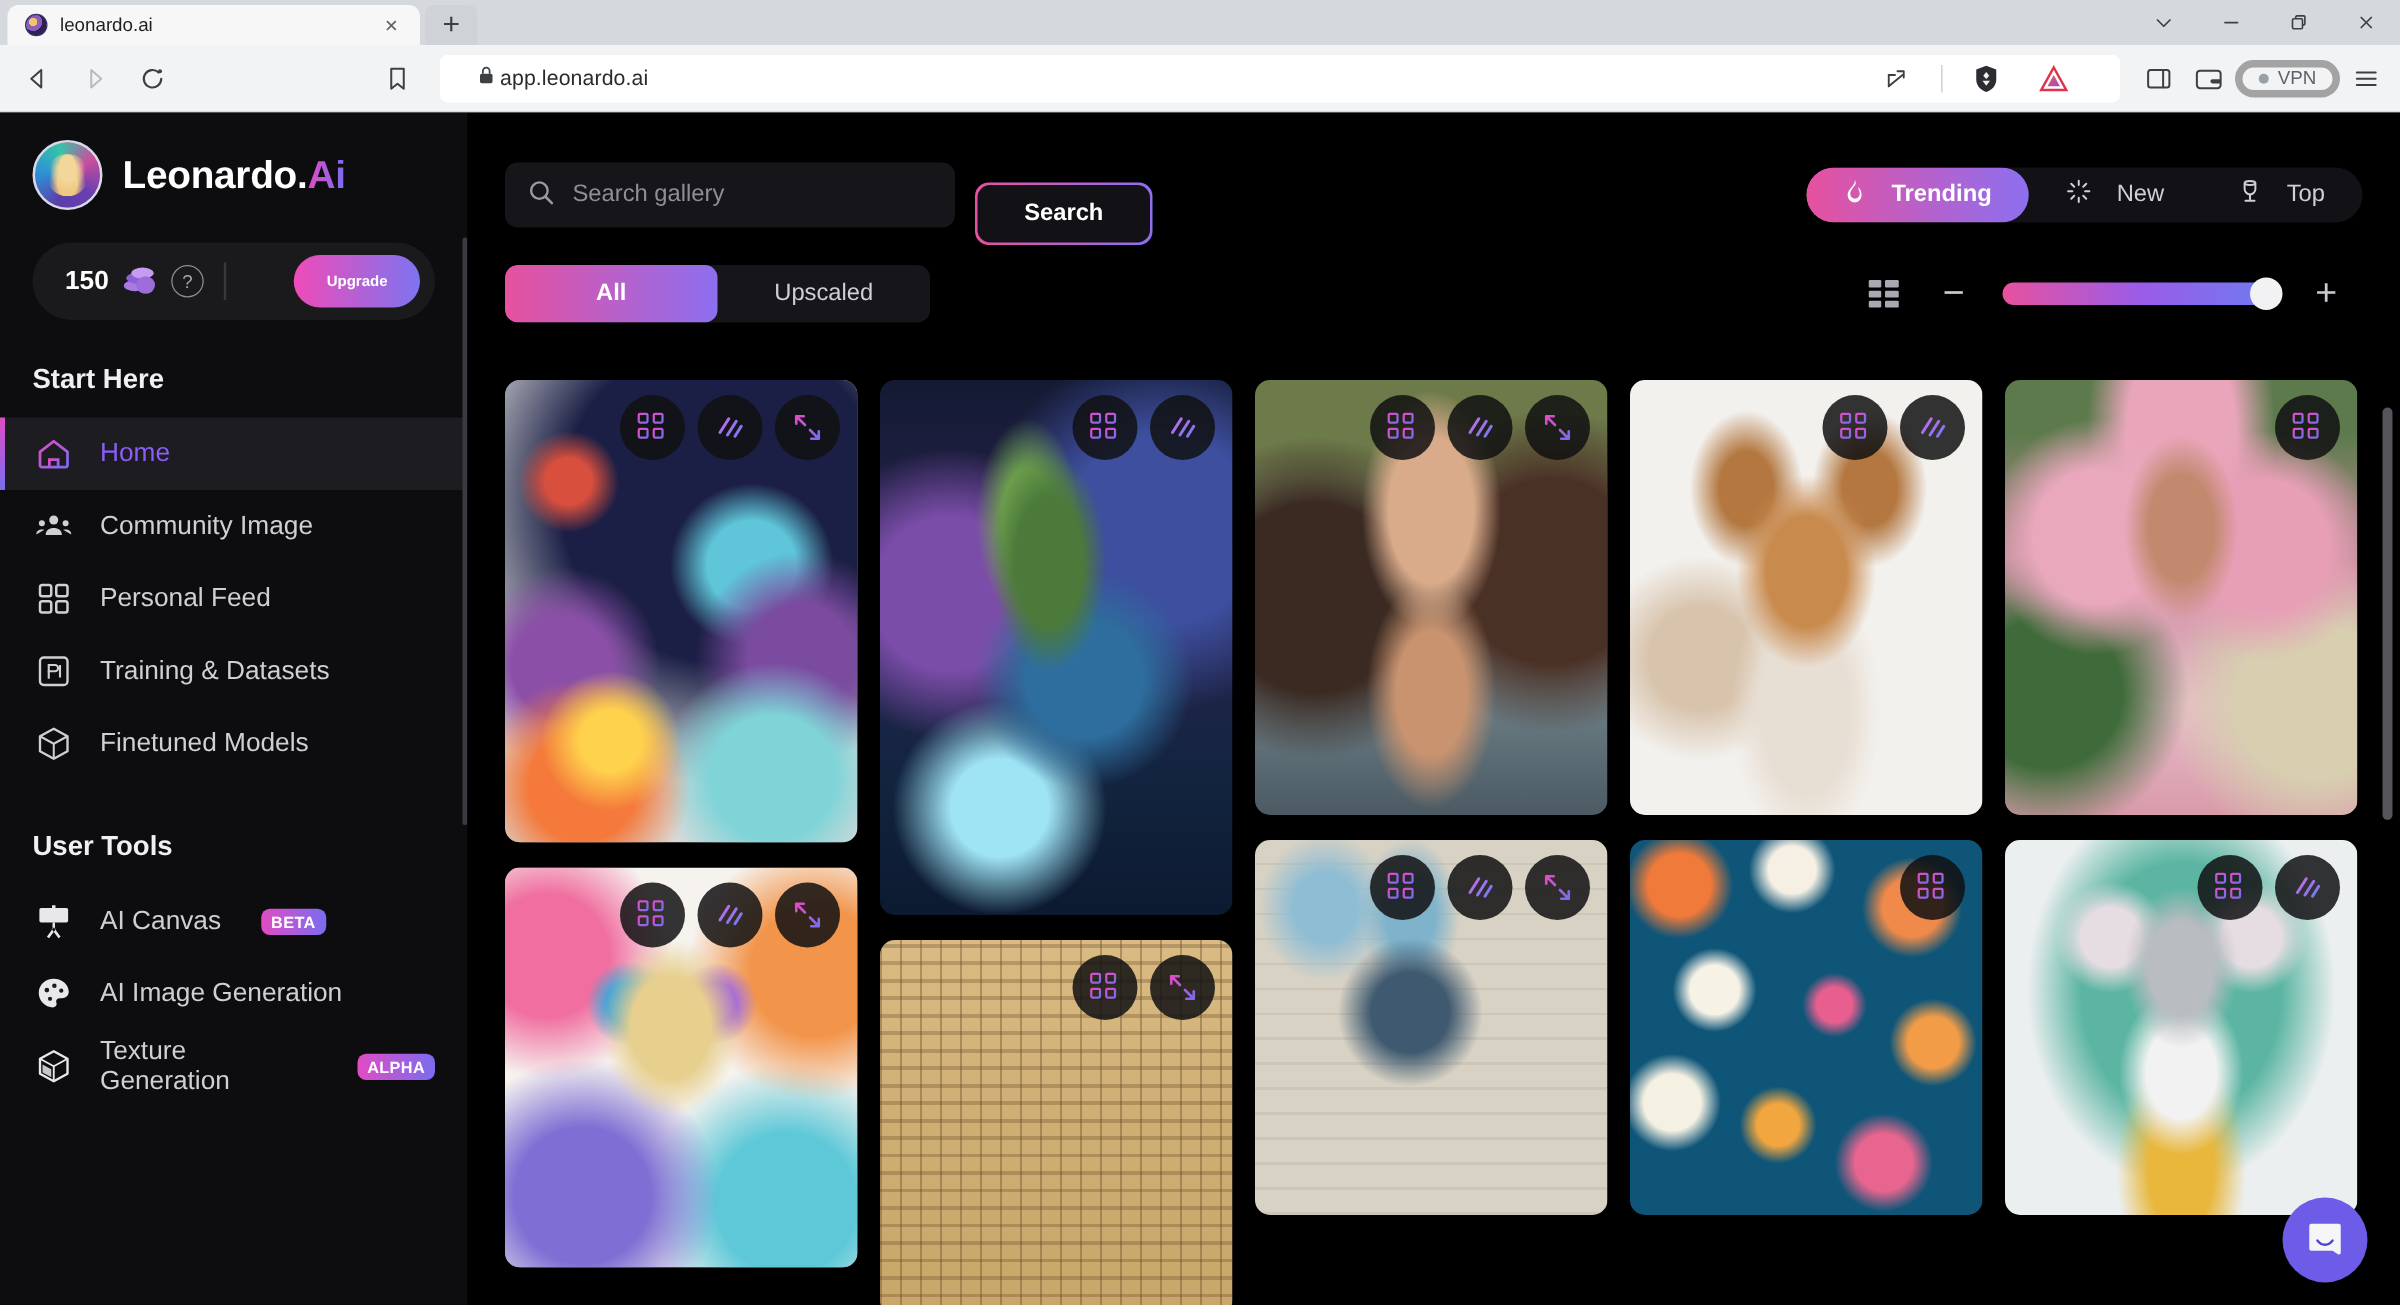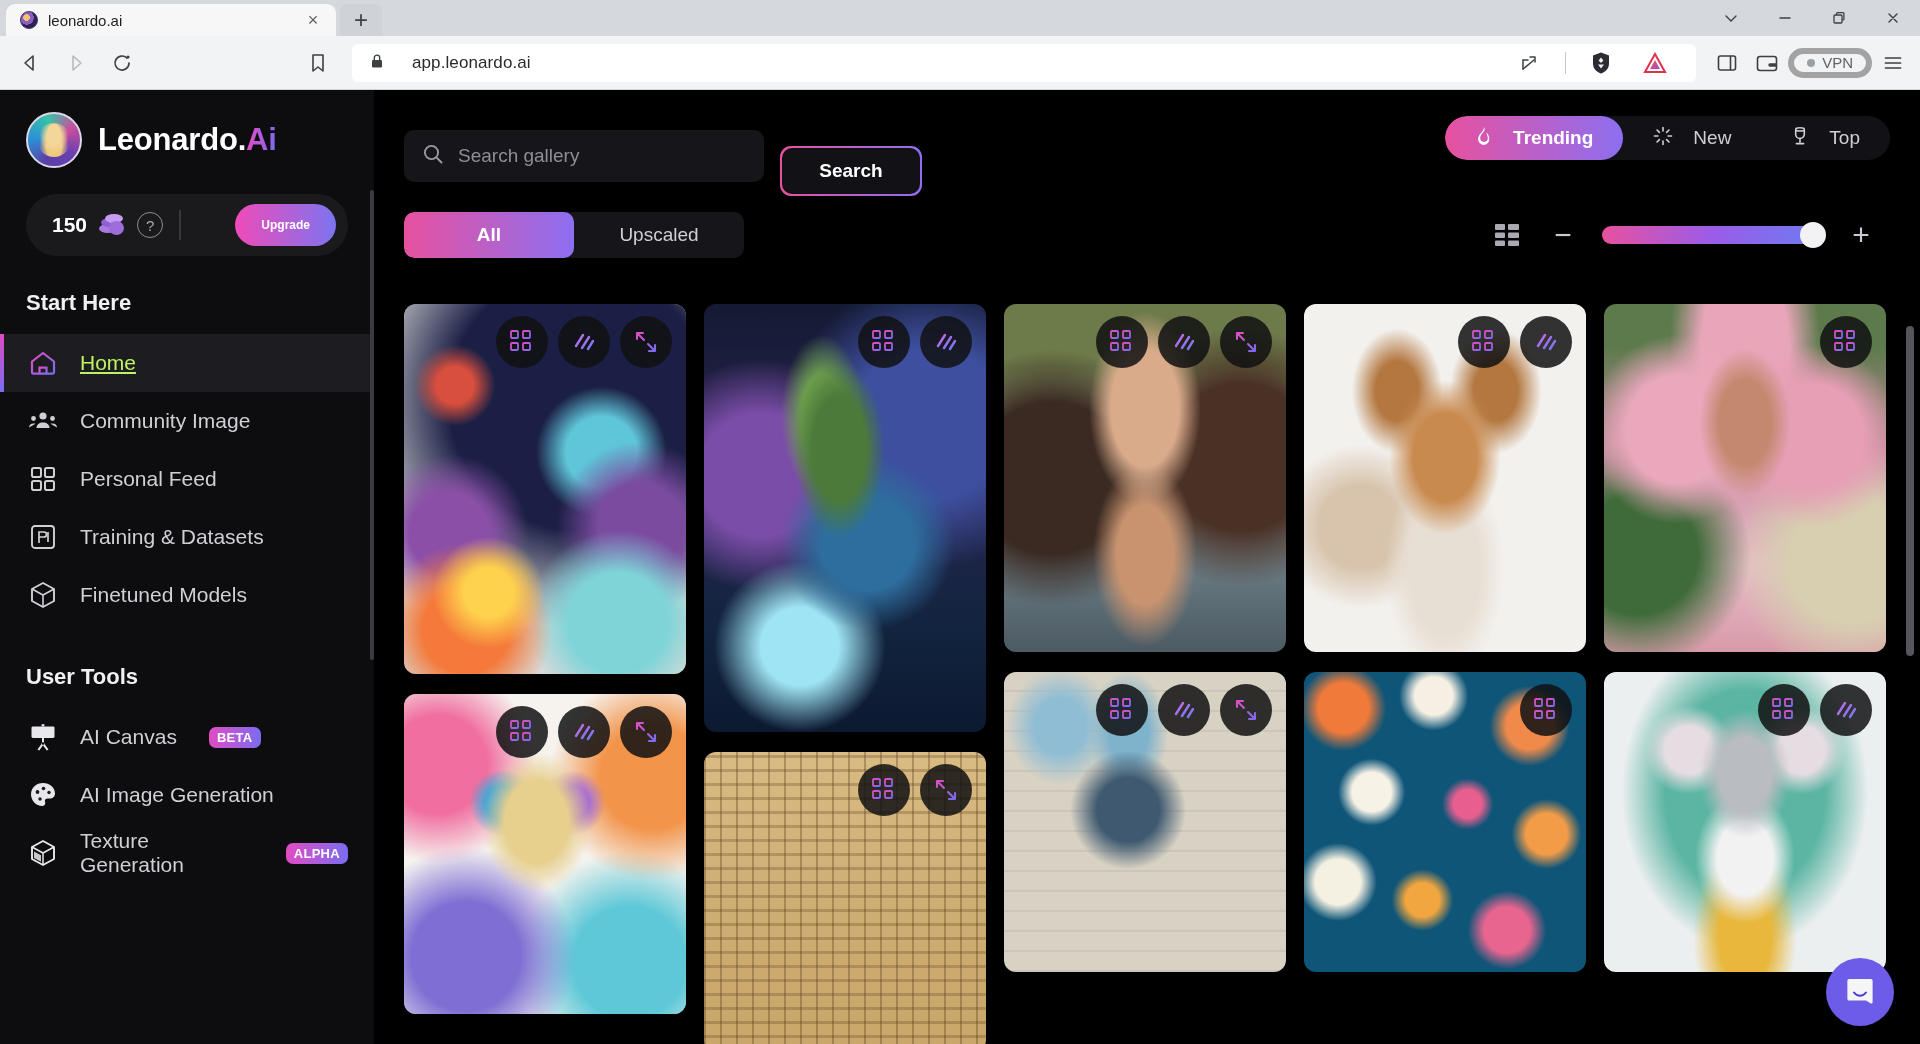--- a/index.html
+++ b/index.html
@@ -34,21 +34,21 @@
   .wc svg { display:block; }
 
   .toolbar {
     height: 54px; background:#f1f3f4; display:flex; align-items:center; gap:2px; padding: 0 8px;
     flex: 0 0 54px; border-bottom: 1px solid #cfd2d6;
   }
   .navbtn { width:44px; height:44px; display:flex; align-items:center; justify-content:center; color:#3c4043; border-radius:50%; }
   .navbtn.disabled { color:#b6bbc0; }
   .omnibox {
     flex:1; height:38px; background:#fff; border-radius:6px; display:flex; align-items:center;
-    gap:28px; padding: 0 18px; margin: 0 10px; position:relative;
+    gap:4px; padding: 0 30px; margin: 0 10px; position:relative;
   }
   .omnibox .url { font-size:17px; color:#2b2b2b; letter-spacing:0.1px;}
   .ob-right { margin-left:auto; display:flex; align-items:center; gap:16px; padding-right:4px;}
   .divider-v { width:1px; height:22px; background:#c3c7cb; }
   .tb-icon { width:38px; height:38px; display:flex; align-items:center; justify-content:center; color:#3c4043; border-radius:50%; }
   .vpn-pill {
     height:30px; border:6px solid #a3a3a3; border-radius:16px; display:flex; align-items:center; gap:7px;
     padding: 0 13px; color:#5f6368; font-size:15px;
   }
   .vpn-dot { width:8px; height:8px; border-radius:50%; background:#9aa0a6; }
@@ -96,35 +96,35 @@
     background: linear-gradient(90deg,#ef4bb8, #7d74f0); color:#fff; font-size:12px; font-weight:700;
     font-family:"Liberation Sans", sans-serif; display:flex; align-items:center;
   }
 
   .nav-section-title { font-size:22px; font-weight:700; color:#f0f0f2; padding: 0 26px; margin-bottom: 18px; }
   .nav-section-title.spaced { margin-top: 40px; }
   .nav-item {
     height:58px; display:flex; align-items:center; gap:20px; padding: 0 26px; position:relative;
     color:#cfcfd6; font-size:21px;
   }
-  .nav-item.active { background:#1d1d21; color:#bef264;text-decoration:underline; }
+  .nav-item.active { background:#1d1d21; color:#8b5cf6; }
   .nav-item.active::before { content:""; position:absolute; left:0; top:0; bottom:0; width:4px; background:linear-gradient(180deg,#e14cc4,#7a6cf0); }
   .nav-ico { width:34px; height:34px; flex:0 0 34px; display:flex; align-items:center; justify-content:center; }
   .nav-ico svg { display:block; }
   .badge {
     font-size:13px; font-weight:700; color:#fff; border-radius:7px; padding: 3px 8px;
     background: linear-gradient(90deg,#e14cc4,#7a6cf0); margin-left:12px; letter-spacing:0.3px;
   }
   .sb-scroll { position:absolute; left:370px; top:100px; width:4px; height:470px; background:#3a3a40; border-radius:2px; }
 
   
   .main { flex:1; background:#000; position:relative; overflow:hidden; }
 
   .topbar { padding: 26px 30px 0 30px; }
-  .topbar-row1 { display:flex; align-items:flex-start; }
+  .topbar-row1 { display:flex; align-items:center; }
   .search-wrap { display:flex; align-items:center; gap:16px; }
   .search-box {
     width:360px; height:52px; background:#16161a; border-radius:10px; display:flex; align-items:center;
     gap:14px; padding: 0 18px;
   }
   .search-box .ph { color:#8e8e98; font-size:19px; }
   .search-btn-outer {
     width:142px; height:50px; border-radius:11px; padding:1.6px;
     background: linear-gradient(90deg,#e7519f,#8d6ff0);
     margin-top: 30px;

